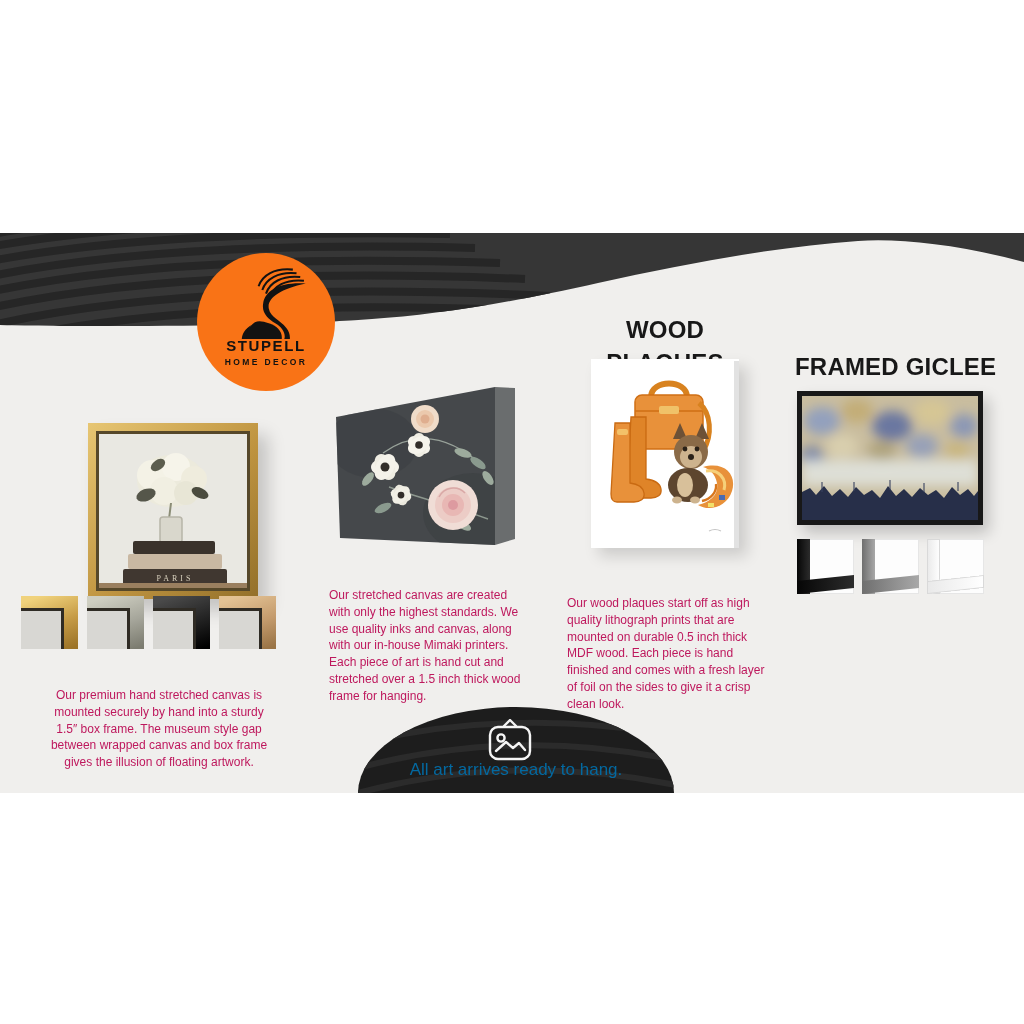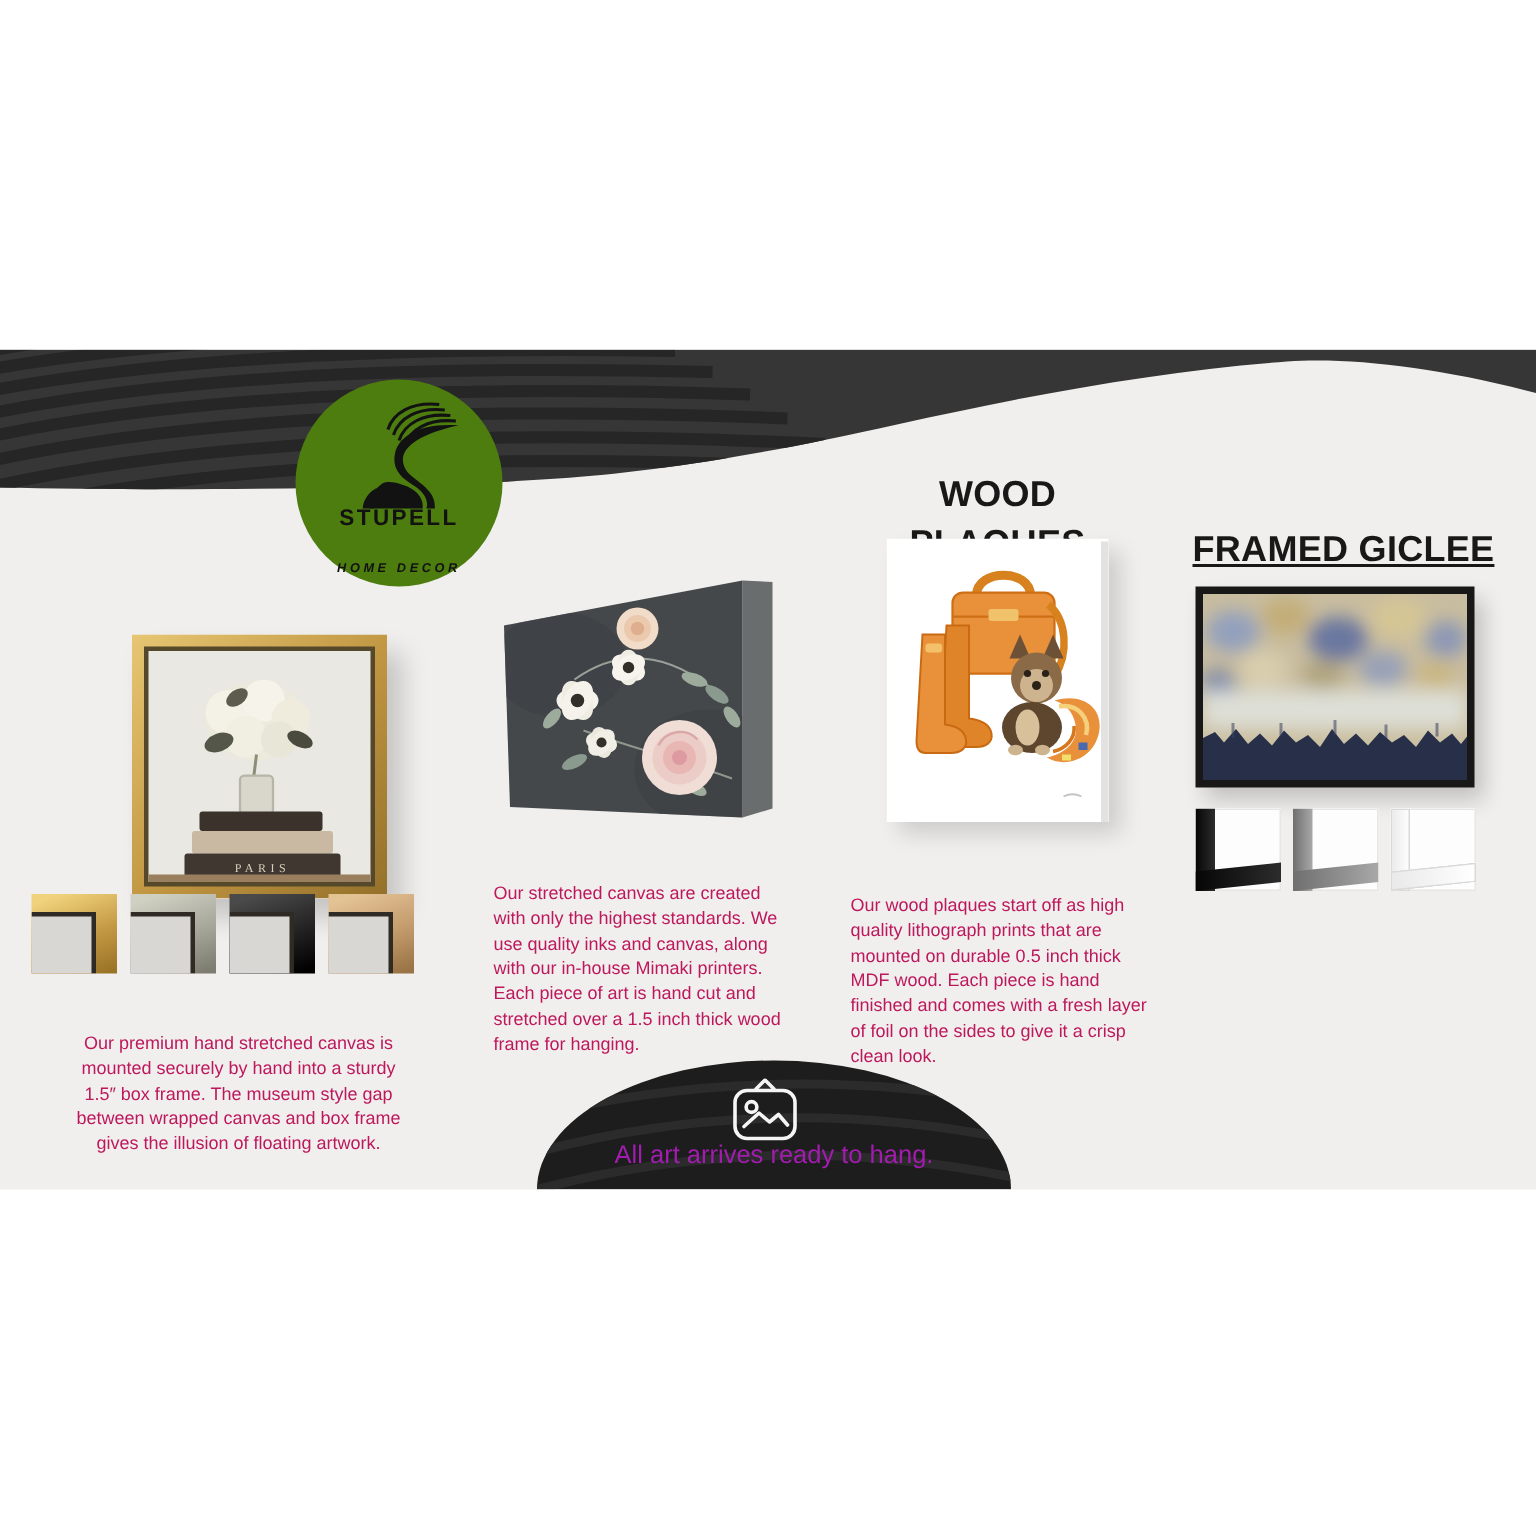--- a/index.html
+++ b/index.html
@@ -7,44 +7,44 @@
   body { font-family:"Liberation Sans", sans-serif; }
   .page { position:relative; width:1024px; height:1024px; background:#ffffff; overflow:hidden; }
   .stage { position:absolute; left:0; top:233px; width:1024px; height:560px; background:#f0efed; overflow:hidden; }
   .abs { position:absolute; }
 
   
   .topwave { left:0; top:0; }
   .dome-wrap { left:350px; top:470px; }
 
   
-  .logo { left:197px; top:20px; width:138px; height:138px; background:#4d7c0f; border-radius:50%;
+  .logo { left:197px; top:20px; width:138px; height:138px; background:#f97316; border-radius:50%;
           display:flex; flex-direction:column; align-items:center; z-index:5; }
   .logo svg { margin-top:12px; }
   .logo-name { font-size:15px; font-weight:700; letter-spacing:1.6px; color:#121212; margin-top:-2px; }
-  .logo-tagline { font-size:8.5px; font-weight:700; letter-spacing:2.4px; color:#121212; margin-top:19px;font-style:italic; }
+  .logo-tagline { font-size:8.5px; font-weight:700; letter-spacing:2.4px; color:#121212; margin-top:3px; }
 
   
   .title { font-weight:700; color:#181818; font-size:24px; line-height:33px; letter-spacing:0.2px; }
   .desc  { font-size:12px; line-height:16.8px; color:#be185d;margin-top:26px; }
 
   .col1-title { left:38px; top:128px; }
   .col1-art   { left:88px; top:190px; width:170px; height:176px; box-shadow:10px 12px 16px rgba(0,0,0,.18); }
   .col1-swatches { left:21px; top:363px; display:flex; gap:9px; }
   .col1-desc  { left:49px; top:428px; width:220px;text-align:center; }
 
   .col2-title { left:362px; top:103px; }
   .col2-art   { left:323px; top:150px; }
   .col2-desc  { left:329px; top:328px; width:200px; }
 
   .col3-title { left:565px; top:80px; width:200px; text-align:center; }
   .col3-art   { left:591px; top:126px; width:148px; height:189px; box-shadow:8px 8px 14px rgba(0,0,0,.15); }
   .col3-desc  { left:567px; top:336px; width:198px; }
 
-  .col4-title { left:795px; top:117px;text-decoration:underline; }
+  .col4-title { left:795px; top:117px; }
   .col4-art   { left:797px; top:158px; width:186px; height:134px; background:#181818; padding:5px; box-shadow:6px 8px 14px rgba(0,0,0,.2); }
   .col4-swatches { left:797px; top:306px; display:flex; gap:8px; }
   .col4-desc  { left:796px; top:371px; width:196px; }
 
   
   .fswatch { position:relative; width:57px; height:53px; overflow:hidden; }
   .fswatch .inner { position:absolute; left:0; top:12px; right:14px; bottom:0; background:#d8d7d3;
                     border-top:3px solid #2f2b24; border-right:3px solid #2f2b24; }
   .sw-gold   { background:linear-gradient(160deg,#f0d27c 10%,#c59a45 55%,#9c7428 95%); }
   .sw-silver { background:linear-gradient(160deg,#cfcfc2 10%,#a6a69b 55%,#7c7c70 95%); }
@@ -54,21 +54,21 @@
   
   .gswatch { position:relative; width:57px; height:55px; background:#fdfdfd; overflow:hidden; box-shadow:0 0 0 1px #e6e6e6 inset; }
   .gswatch .vbar { position:absolute; left:0; top:0; width:13px; height:100%; }
   .gswatch .hbar { position:absolute; left:0; bottom:0; width:100%; height:13px; transform:skewY(-6deg); transform-origin:left bottom; }
   .g-black .vbar,.g-black .hbar { background:linear-gradient(90deg,#060606,#2c2c2c); }
   .g-gray  .vbar,.g-gray  .hbar { background:linear-gradient(90deg,#6f6f6f,#a8a8a8); }
   .g-white .vbar,.g-white .hbar { background:linear-gradient(90deg,#e9e9e9,#ffffff); box-shadow:0 0 0 1px #d9d9d9 inset; }
 
   
   .dome-icon { left:487px; top:486px; }
-  .dome-text { left:366px; top:527px; width:300px; text-align:center; color:#a21caf; font-size:17px; }
+  .dome-text { left:366px; top:527px; width:300px; text-align:center; color:#0369a1; font-size:17px; }
 </style>
 </head>
 <body>
 
 <div class="page">
   <div class="stage">
 
     <svg class="abs topwave" width="1024" height="122" viewBox="0 0 1024 122">
       <defs>
         <clipPath id="waveclip">

